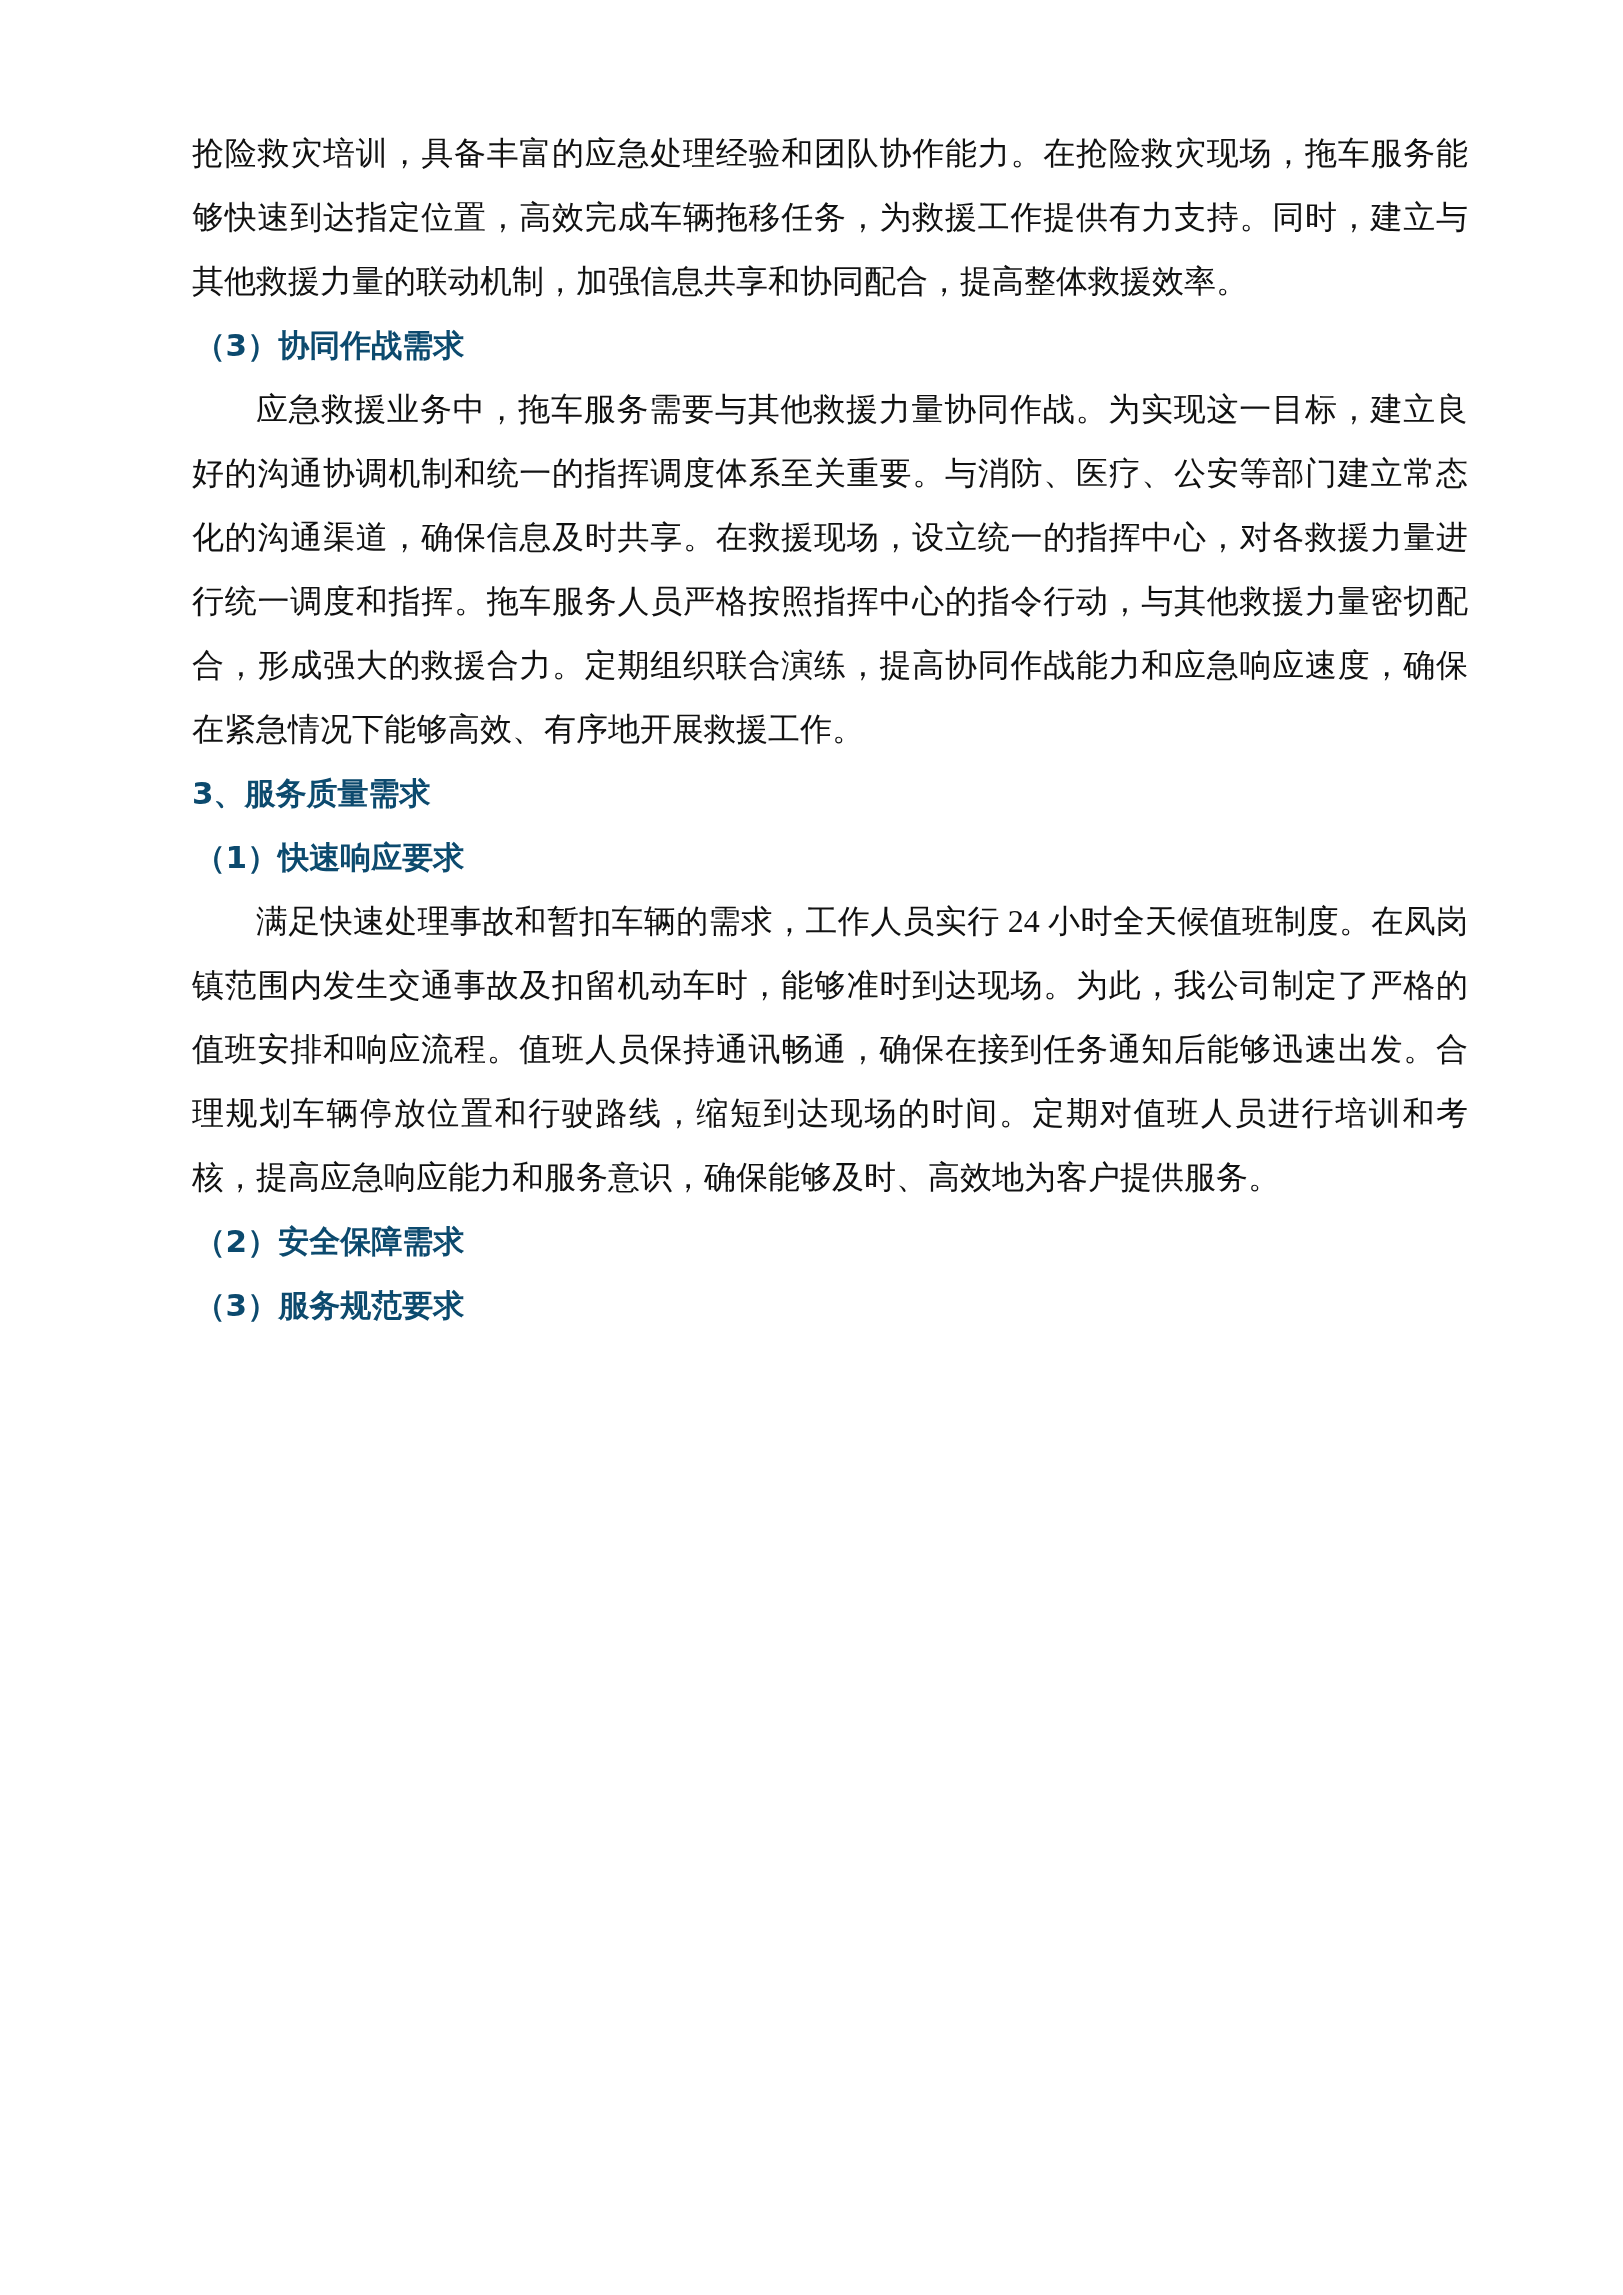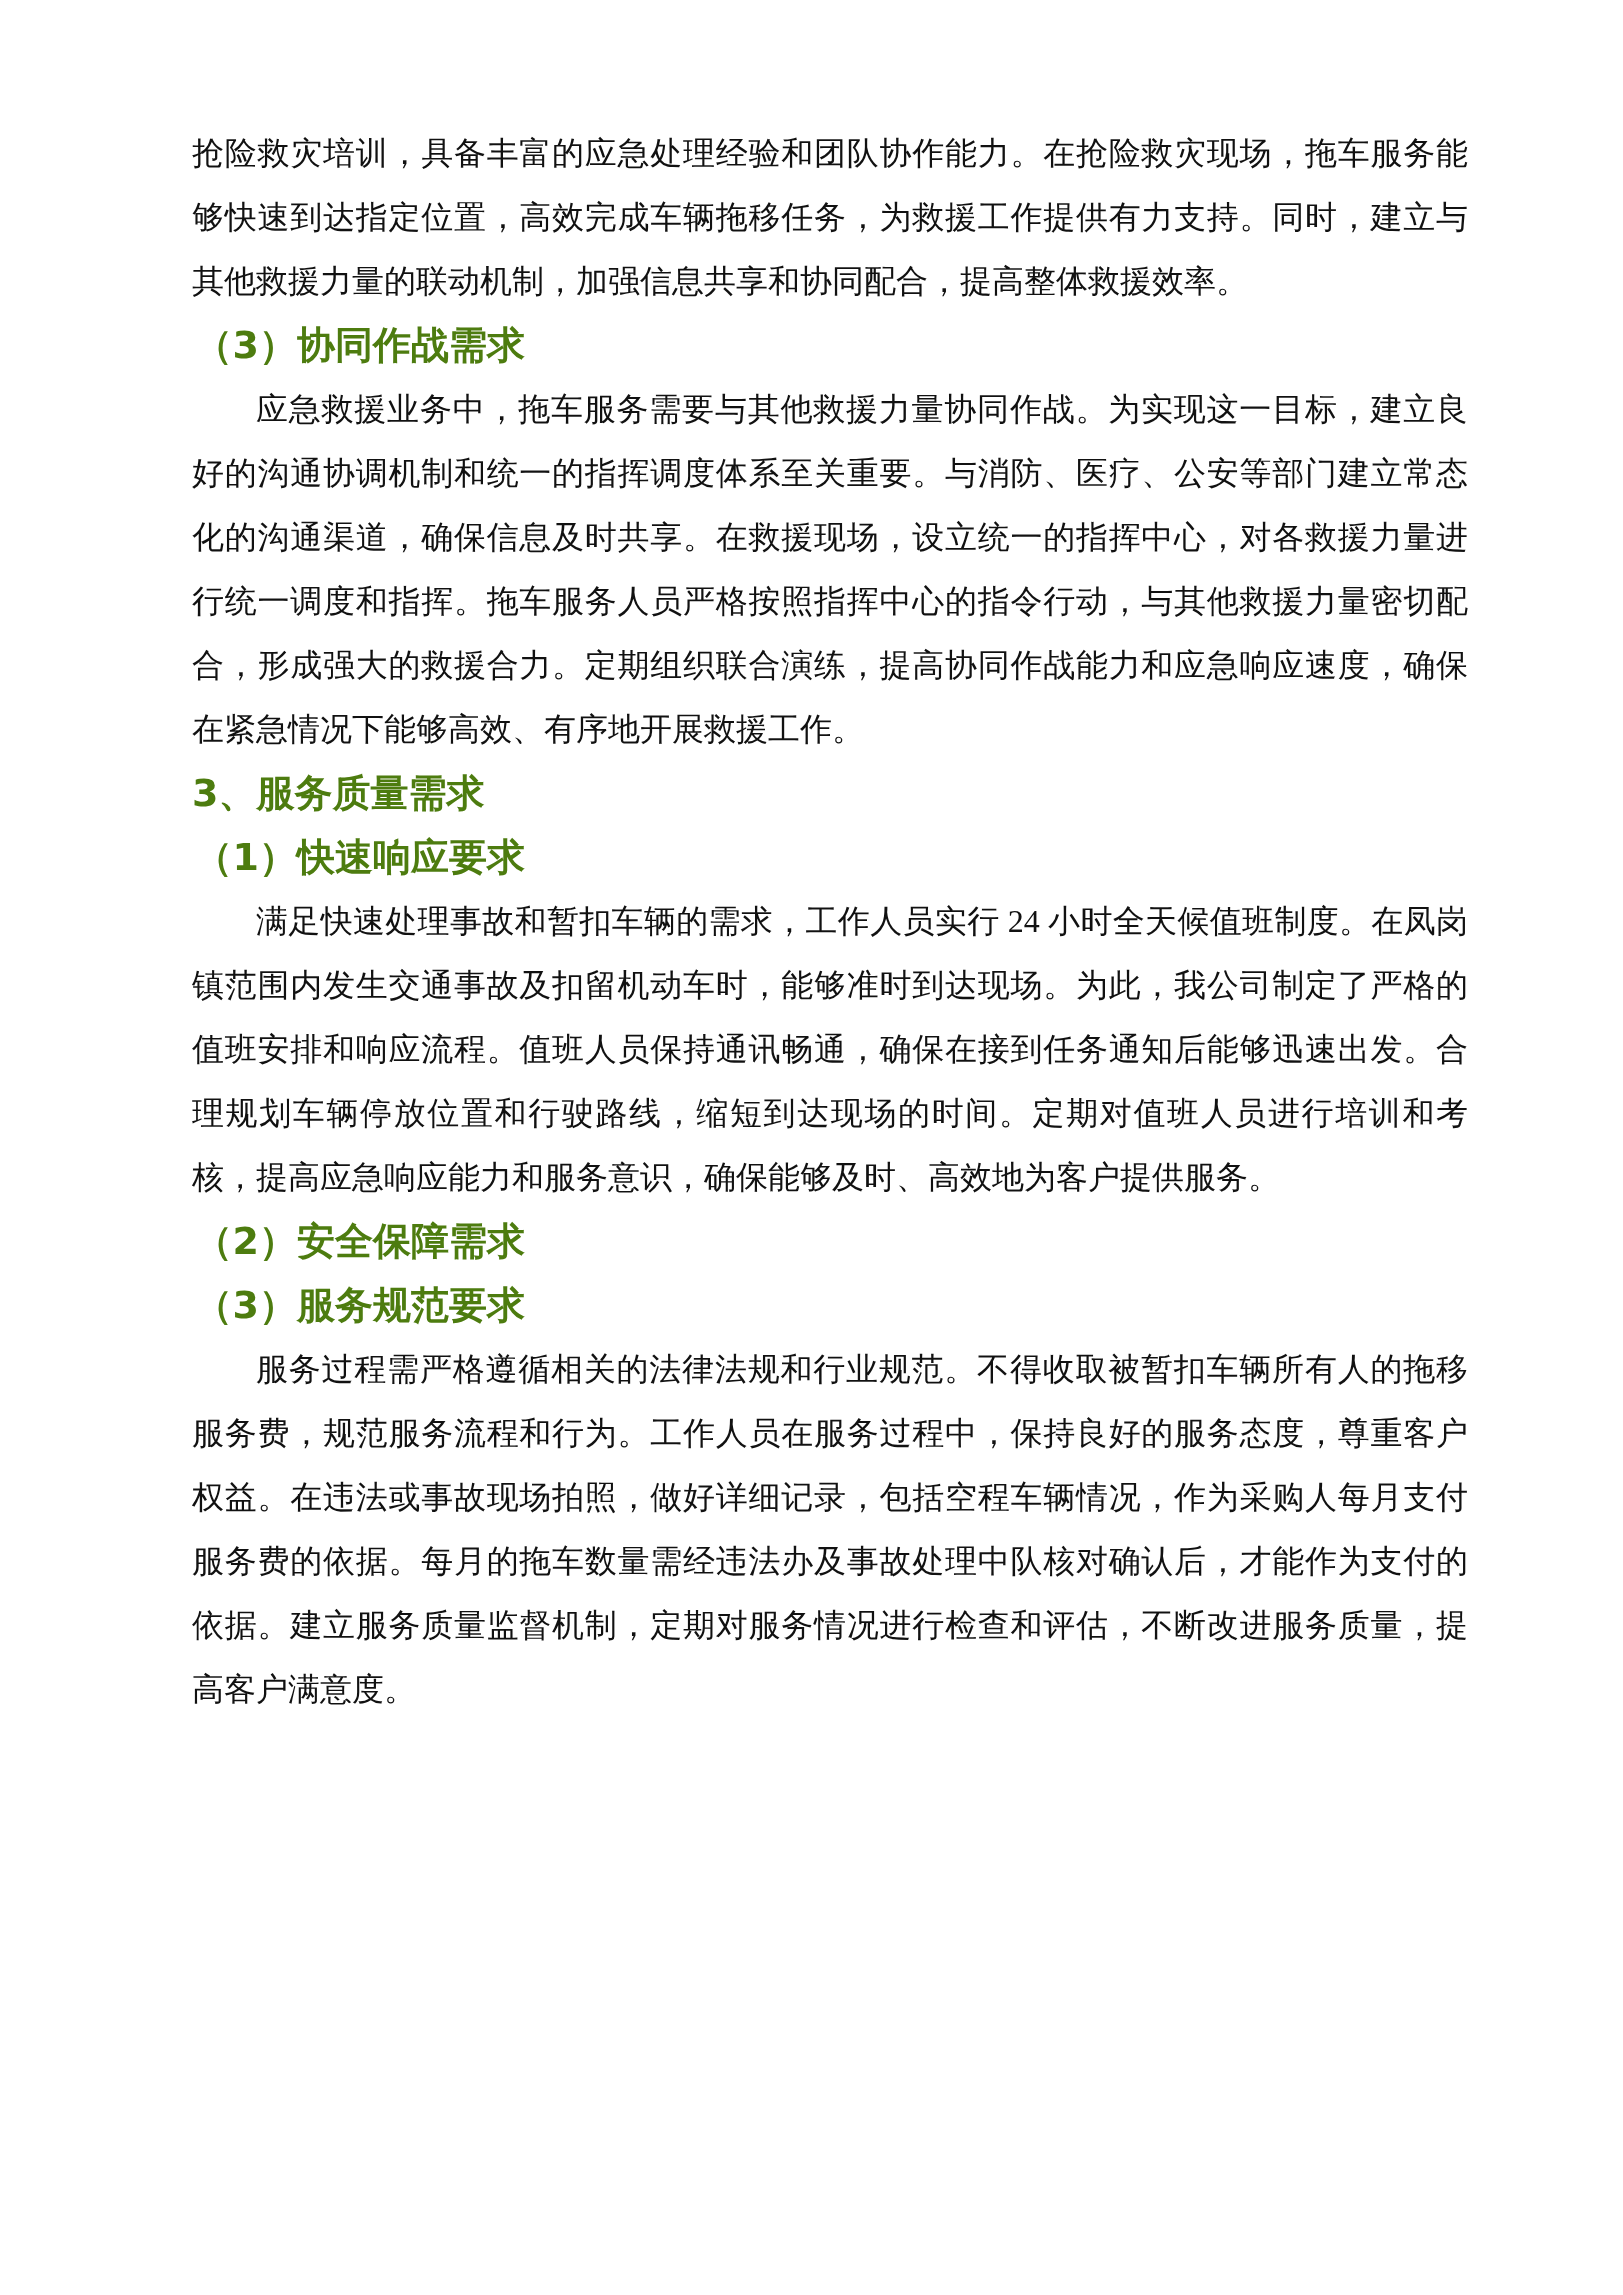--- a/index.html
+++ b/index.html
@@ -31,23 +31,23 @@
     }
     .para.indent {
       text-indent: 64px;
       font-family: Liberation Serif, serif;
     }
     .heading {
       margin: 0;
       padding: 0;
       font-family: "DejaVu Sans", "Liberation Sans", sans-serif;
       font-weight: bold;
-      font-size: 38px;
+      font-size: 31px;
       line-height: 64px;
-      color: #4d7c0f;
+      color: #0c4a6e;
     }
     .heading.level3 {
       padding-left: 2.6px;
     }
   </style>
 </head>
 <body>
 
 <div class="page">
 
@@ -61,16 +61,15 @@
 
   <h3 class="heading level3">（1）快速响应要求</h3>
 
   <p class="para indent">满足快速处理事故和暂扣车辆的需求，工作人员实行 24 小时全天候值班制度。在凤岗镇范围内发生交通事故及扣留机动车时，能够准时到达现场。为此，我公司制定了严格的值班安排和响应流程。值班人员保持通讯畅通，确保在接到任务通知后能够迅速出发。合理规划车辆停放位置和行驶路线，缩短到达现场的时间。定期对值班人员进行培训和考核，提高应急响应能力和服务意识，确保能够及时、高效地为客户提供服务。</p>
 
   <h3 class="heading level3">（2）安全保障需求</h3>
 
 
   <h3 class="heading level3">（3）服务规范要求</h3>
 
-  <p class="para indent">服务过程需严格遵循相关的法律法规和行业规范。不得收取被暂扣车辆所有人的拖移服务费，规范服务流程和行为。工作人员在服务过程中，保持良好的服务态度，尊重客户权益。在违法或事故现场拍照，做好详细记录，包括空程车辆情况，作为采购人每月支付服务费的依据。每月的拖车数量需经违法办及事故处理中队核对确认后，才能作为支付的依据。建立服务质量监督机制，定期对服务情况进行检查和评估，不断改进服务质量，提高客户满意度。</p>
 
 </div>
 
 
 </body></html>

